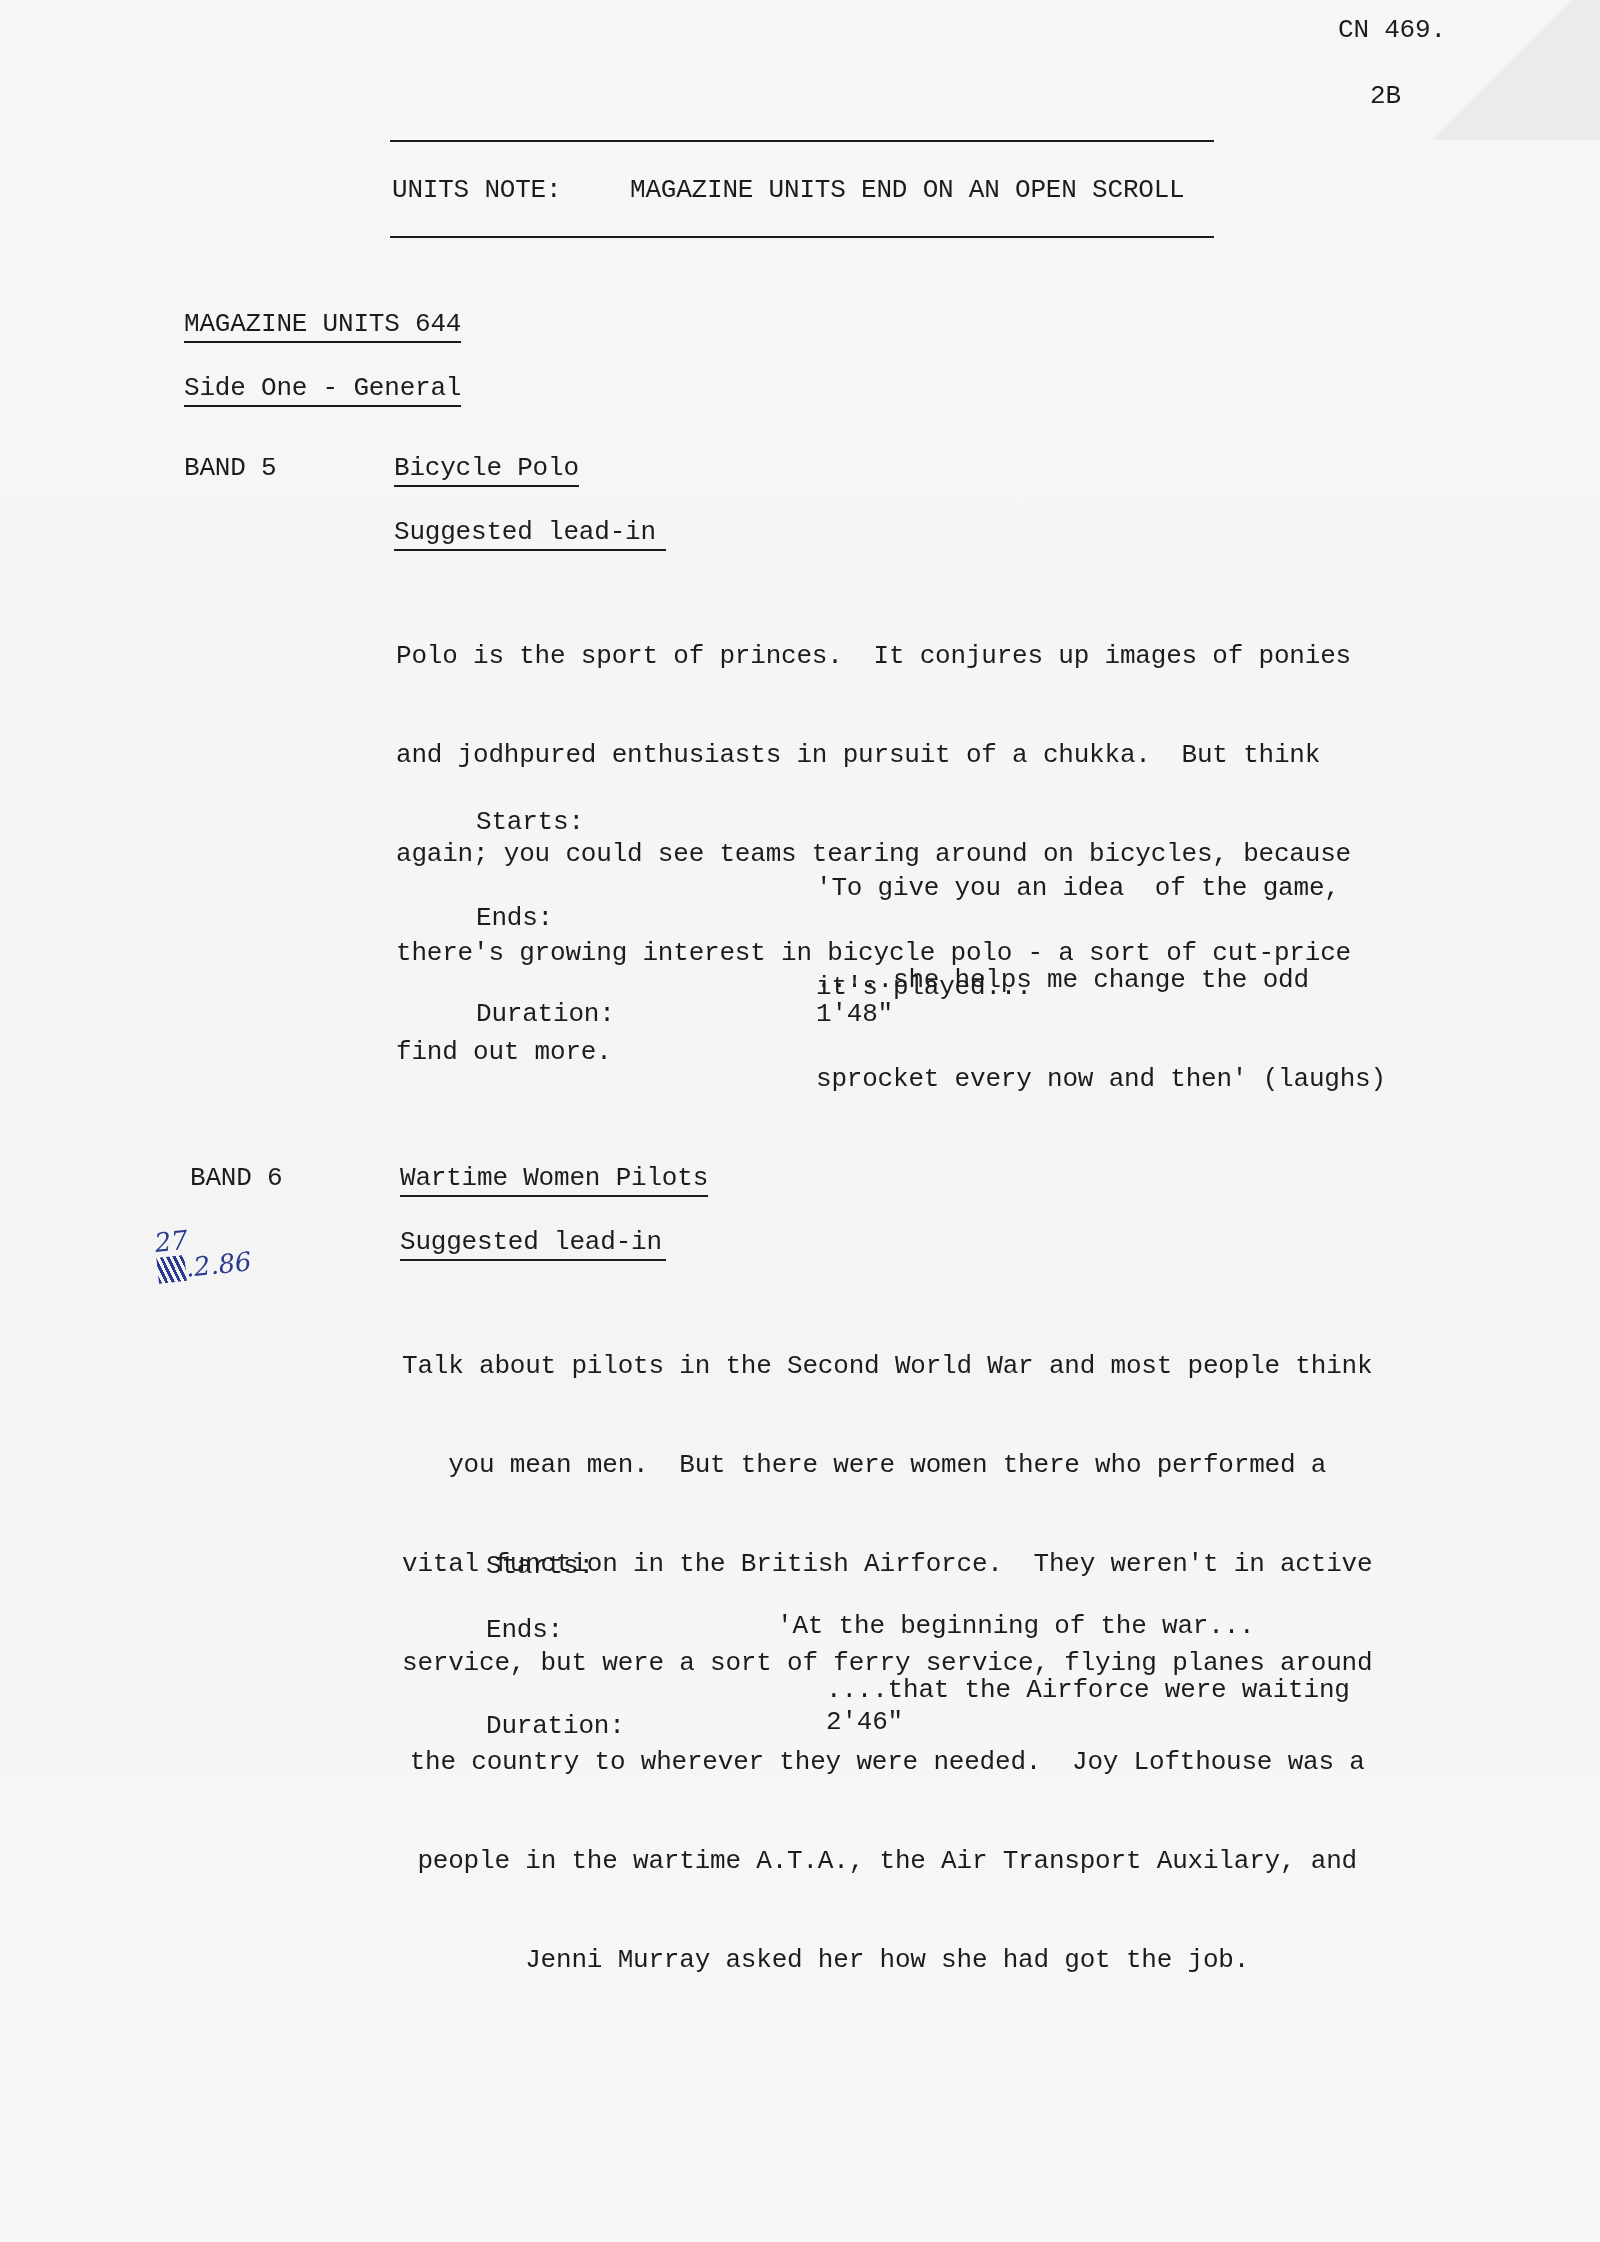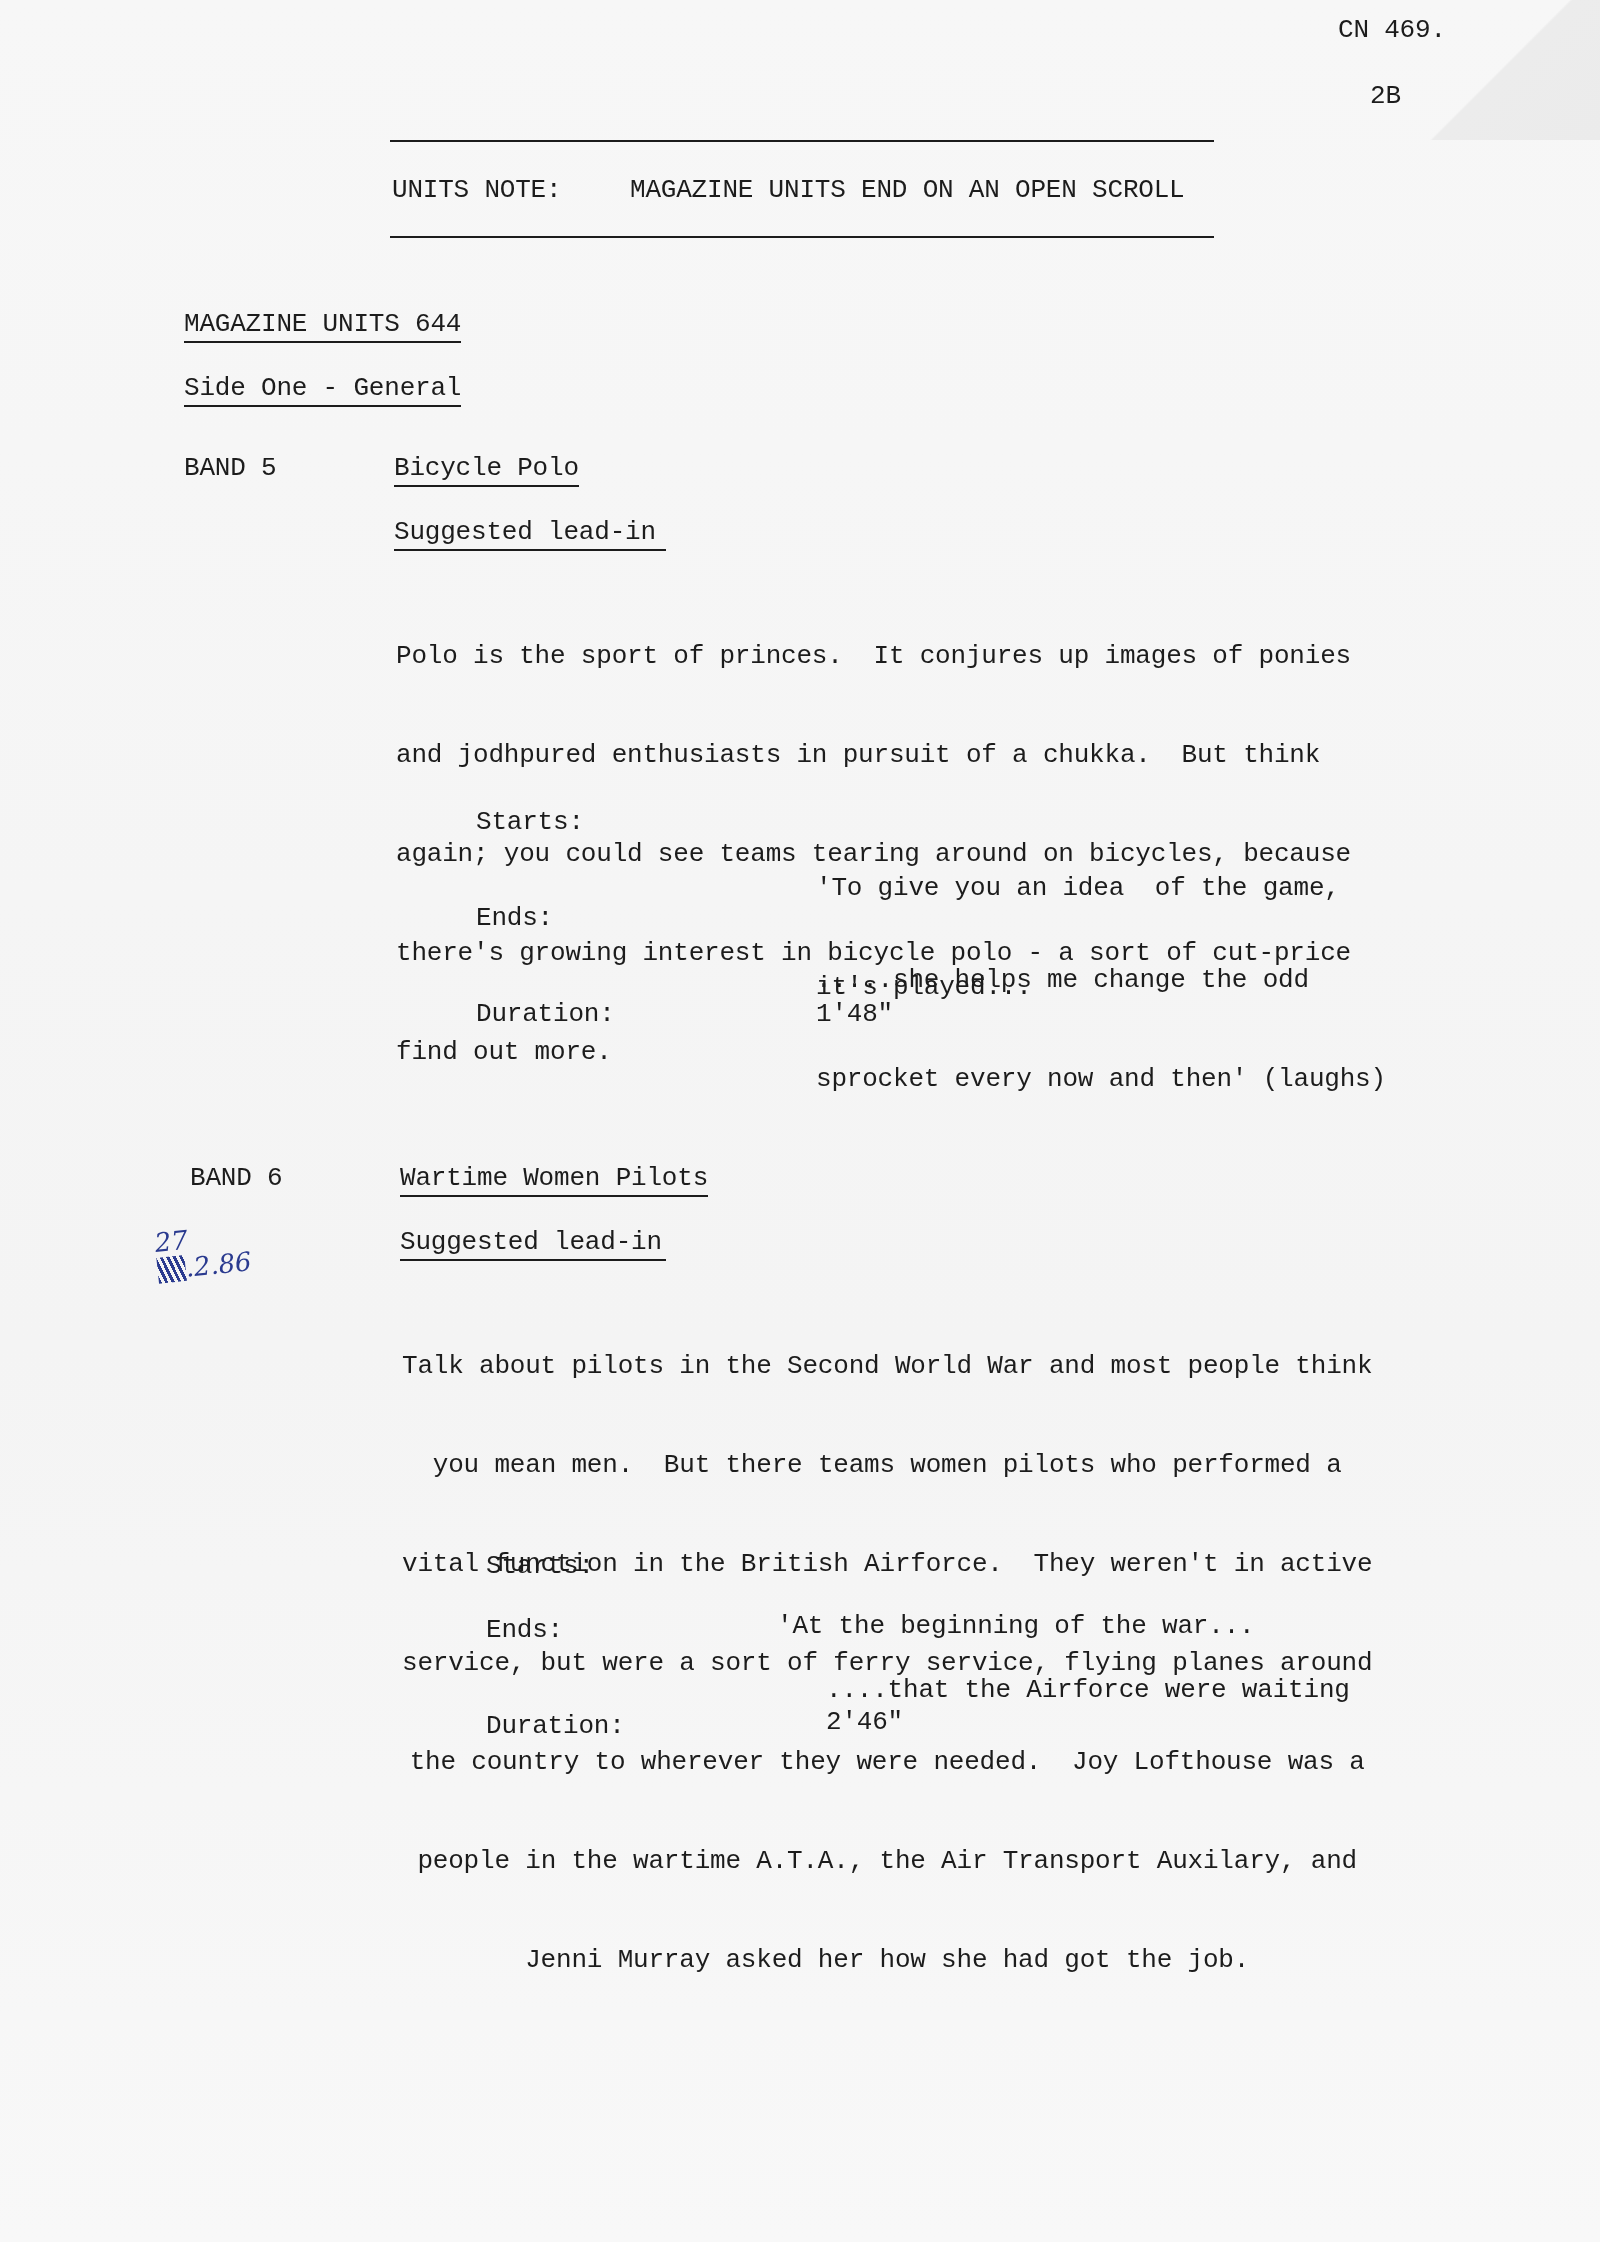--- a/index.html
+++ b/index.html
@@ -93,21 +93,21 @@
 
     <div class="hand" style="left:156px; top:1224px;">
       <div>27</div>
       <div><span class="scribble"></span><span>.2.86</span></div>
     </div>
 
     <div class="abs t" style="left:400px; top:1226px;"><span class="u" style="padding-right:4px;">Suggested lead-in</span></div>
 
     <div class="para" style="left:402px; top:1284px;text-align:center;">
       <div>Talk about pilots in the Second World War and most people think</div>
-      <div>you mean men.  But there teams women pilots who performed a</div>
+      <div>you mean men.  But there were women there who performed a</div>
       <div>vital function in the British Airforce.  They weren't in active</div>
       <div>service, but were a sort of ferry service, flying planes around</div>
       <div>the country to wherever they were needed.  Joy Lofthouse was a</div>
       <div>people in the wartime A.T.A., the Air Transport Auxilary, and</div>
       <div>Jenni Murray asked her how she had got the job.</div>
     </div>
 
     <div class="abs t" style="left:486px; top:1550px;">Starts:</div>
     <div class="para" style="left:777px; top:1544px;">
       <div>'At the beginning of the war...</div>

